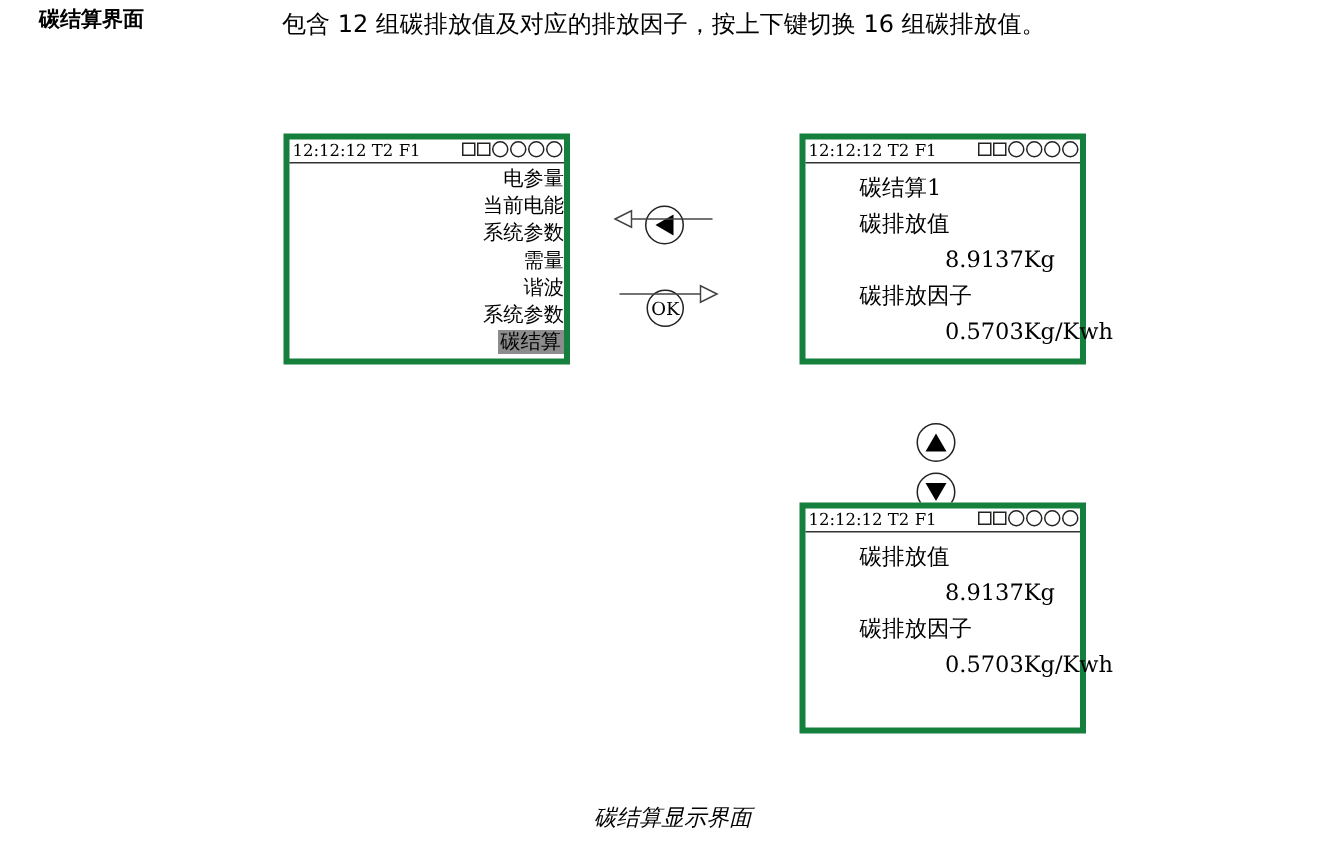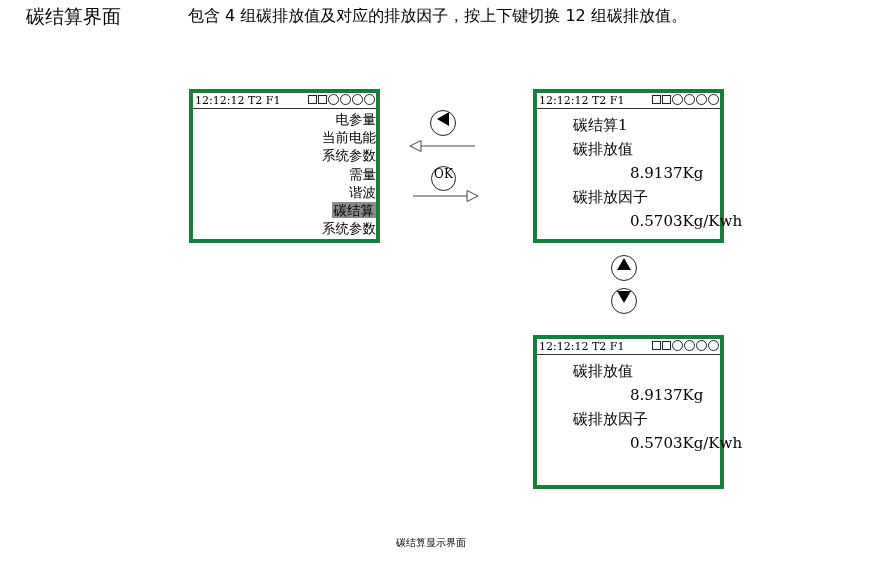--- a/index.html
+++ b/index.html
@@ -1,44 +1,44 @@
 <!DOCTYPE html>
 <html><head>
 <meta charset="utf-8">
 <style>
   html, body { margin: 0; padding: 0; background: #ffffff; }
   body { width: 896px; height: 565px; position: relative; overflow: hidden;
          font-family: "DejaVu Sans", "Liberation Sans", sans-serif; color: #000; }
-  .heading { position: absolute; left: 26px; top: 4px; font-size: 19px; font-weight: normal; }
+  .heading { position: absolute; left: 26px; top: 4px; font-size: 14px; font-weight: bold; }
   .desc { position: absolute; left: 188px; top: 6px; font-size: 16px; }
-  .caption { position: absolute; left: 396px; top: 536px; font-size: 10px; }
+  .caption { position: absolute; left: 396px; top: 536px; font-size: 15px; font-style: italic; }
 
   .lcd { position: absolute; width: 183px; border: 4px solid #15803d; background: #fff;
          font-family: "DejaVu Serif", "Liberation Serif", serif; }
   .lcd .status { height: 15px; border-bottom: 1px solid #333; font-size: 11px; line-height: 15px;
                  padding-left: 2px; white-space: nowrap; position: relative; }
   .lcd .status .indicators { position: absolute; right: 1px; top: 2px; display: flex; gap: 1px; }
   .sq { width: 9px; height: 9px; border: 1px solid #222; box-sizing: border-box; }
   .ci { width: 11px; height: 11px; border: 1px solid #222; border-radius: 50%; box-sizing: border-box; margin-top: -1px; }
 
   .menu { padding: 1px 0 0 5px; font-size: 13.5px; line-height: 18.2px; }
   .menu .item { white-space: nowrap; text-align: right; }
   .menu .item.sel span { background: #8c8c8c; padding: 0 2px; margin-left: -1px; }
 
   .detail { padding: 4px 0 0 8px; font-size: 15px; line-height: 24px; margin-left: 28px; }
   .detail .val { padding-left: 57px; }
 
   .btn { position: absolute; border: 1.3px solid #222; border-radius: 50%; box-sizing: border-box; background: #fff;
-         display: flex; justify-content: center; }
+         display: flex; align-items: center; justify-content: center; margin-top: 27px; }
 </style>
 </head>
 <body>
 
 <div class="heading">碳结算界面</div>
-<div class="desc">包含 4 组碳排放值及对应的排放因子，按上下键切换 12 组碳排放值。</div>
+<div class="desc">包含 12 组碳排放值及对应的排放因子，按上下键切换 16 组碳排放值。</div>
 
 <div class="lcd" style="left:189px; top:89px; height:146px;">
   <div class="status">
     <span>12:12:12</span>
     <span>T2</span>
     <span>F1</span>
     <div class="indicators">
       <div class="sq"></div>
       <div class="sq"></div>
       <div class="ci"></div>
@@ -46,22 +46,22 @@
       <div class="ci"></div>
       <div class="ci"></div>
     </div>
   </div>
   <div class="menu">
     <div class="item"><span>电参量</span></div>
     <div class="item"><span>当前电能</span></div>
     <div class="item"><span>系统参数</span></div>
     <div class="item"><span>需量</span></div>
     <div class="item"><span>谐波</span></div>
+    <div class="item"><span>系统参数</span></div>
     <div class="item sel"><span>碳结算</span></div>
-    <div class="item"><span>系统参数</span></div>
   </div>
 </div>
 
 <div class="btn" style="left:430px; top:110px; width:26px; height:26px;">
   <svg width="16" height="16" viewBox="0 0 16 16">
       <polygon points="2,8 14,1 14,15" fill="#000"></polygon>
     </svg>
 </div>
 <svg style="position:absolute; left:409px; top:139px;" width="68" height="14">
   <line x1="12" y1="7" x2="66" y2="7" stroke="#444" stroke-width="1"></line>

